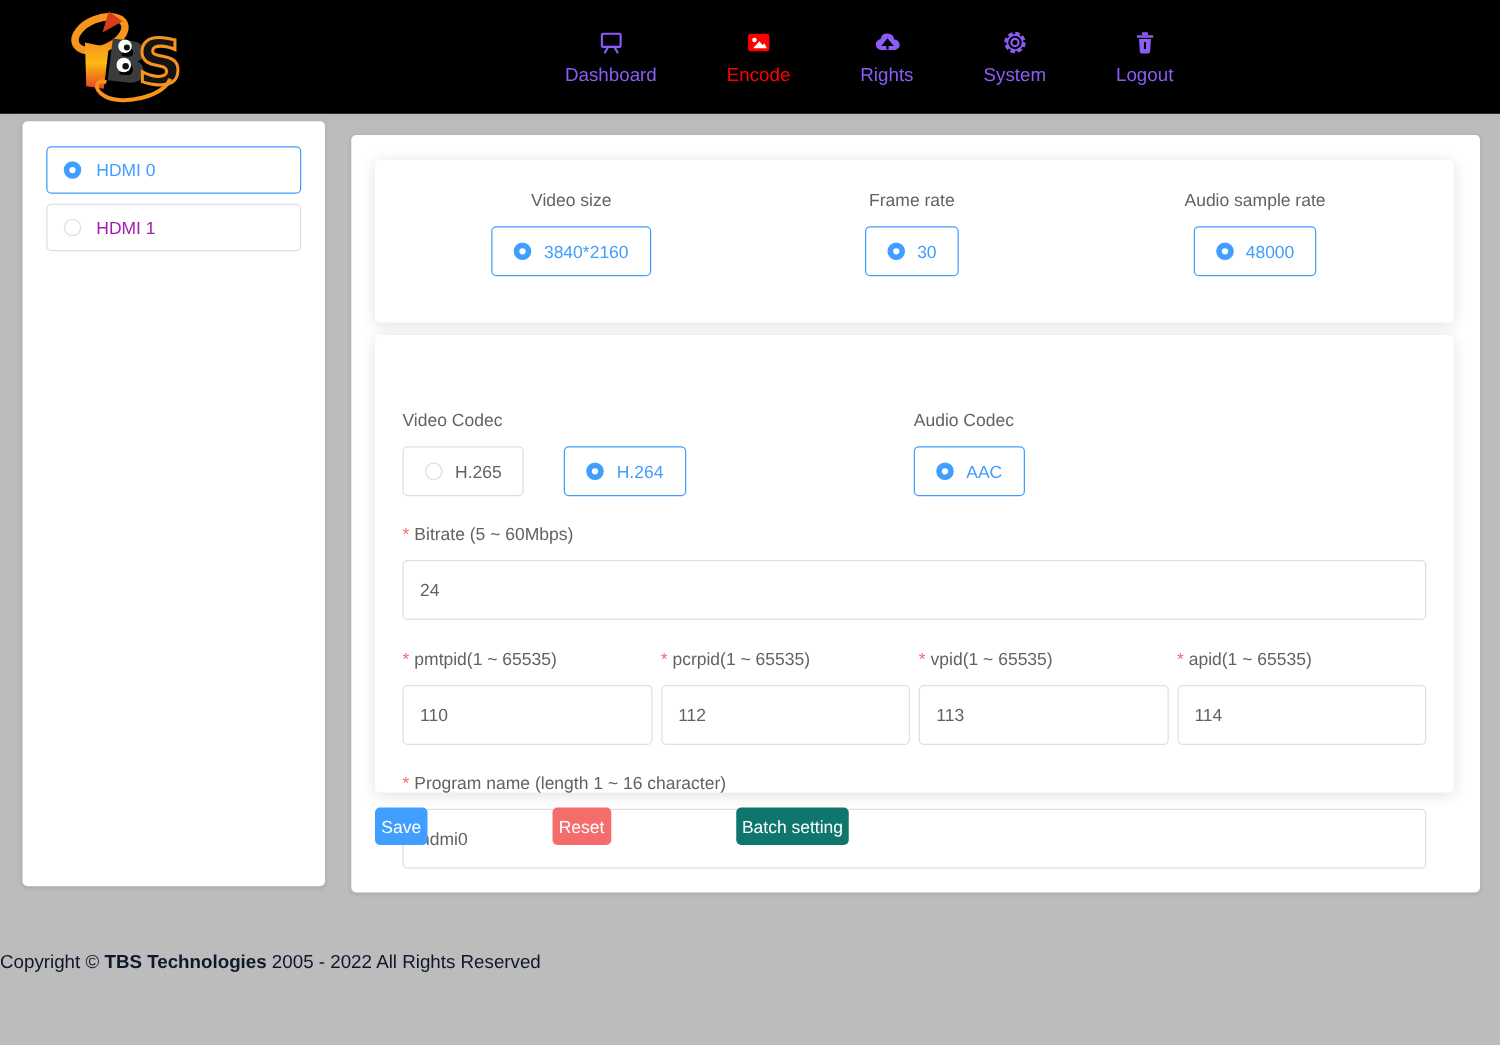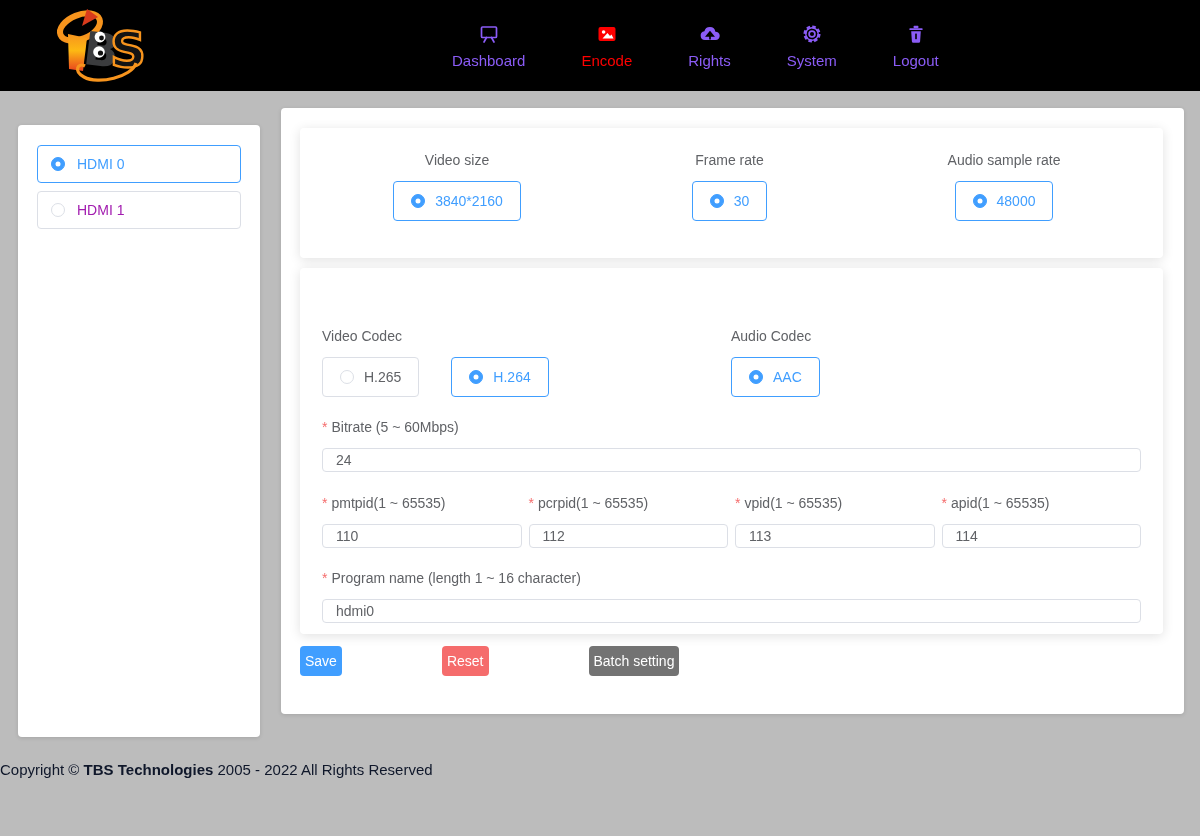--- a/index.html
+++ b/index.html
@@ -38,21 +38,21 @@
     white-space:nowrap;
   }
   .nav-item.active { color:#ff0000; }
   .nav-item svg { display:block; }
 
   
   .content { position:relative; height:745px; }
 
   .sidebar-card {
     position:absolute;
-    left:18px; top:34px;
+    left:18px; top:6px;
     width:242px; height:612px;
     background:#fff;
     border-radius:4px;
     box-shadow:0 1px 4px rgba(0,0,0,.12);
     padding:20px 19px;
   }
   .hdmi-option {
     display:flex; align-items:center;
     gap:12px;
     height:38px;
@@ -139,21 +139,21 @@
 
   .codec-grid {
     display:grid;
     grid-template-columns:409px 1fr;
     margin-top:36px;
   }
   .codec-options { display:flex; gap:32px; }
 
   .text-input {
     width:100%;
-    height:24px;
+    height:48px;
     border:1px solid #dcdfe6;
     border-radius:4px;
     padding:0 13px;
     font-size:14px;
     color:#606266;
     font-family:"Liberation Sans", sans-serif;
     outline:none;
     background:#fff;
   }
   .row-gap { margin-top:22px; }
@@ -174,21 +174,21 @@
     border-radius:4px;
     height:30px;
     padding:0 5px;
     font-size:14px;
     color:#fff;
     cursor:pointer;
     font-family:"Liberation Sans", sans-serif;
   }
   .btn.save  { background:#409eff; }
   .btn.reset { background:#f56c6c; }
-  .btn.batch { background:#737373; }
+  .btn.batch { background:#0f766e; }
 
   .footer {
     position:absolute;
     top:670px; left:0;
     width:100%;
     text-align:left;
     font-size:15px;
     color:#0f172a;
   }
   .footer b { font-weight:bold; }

